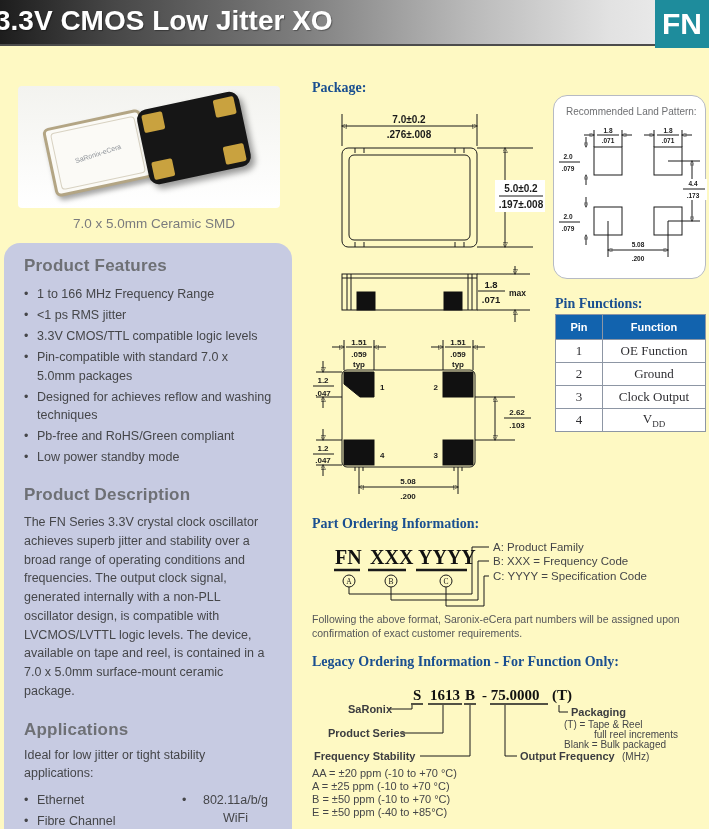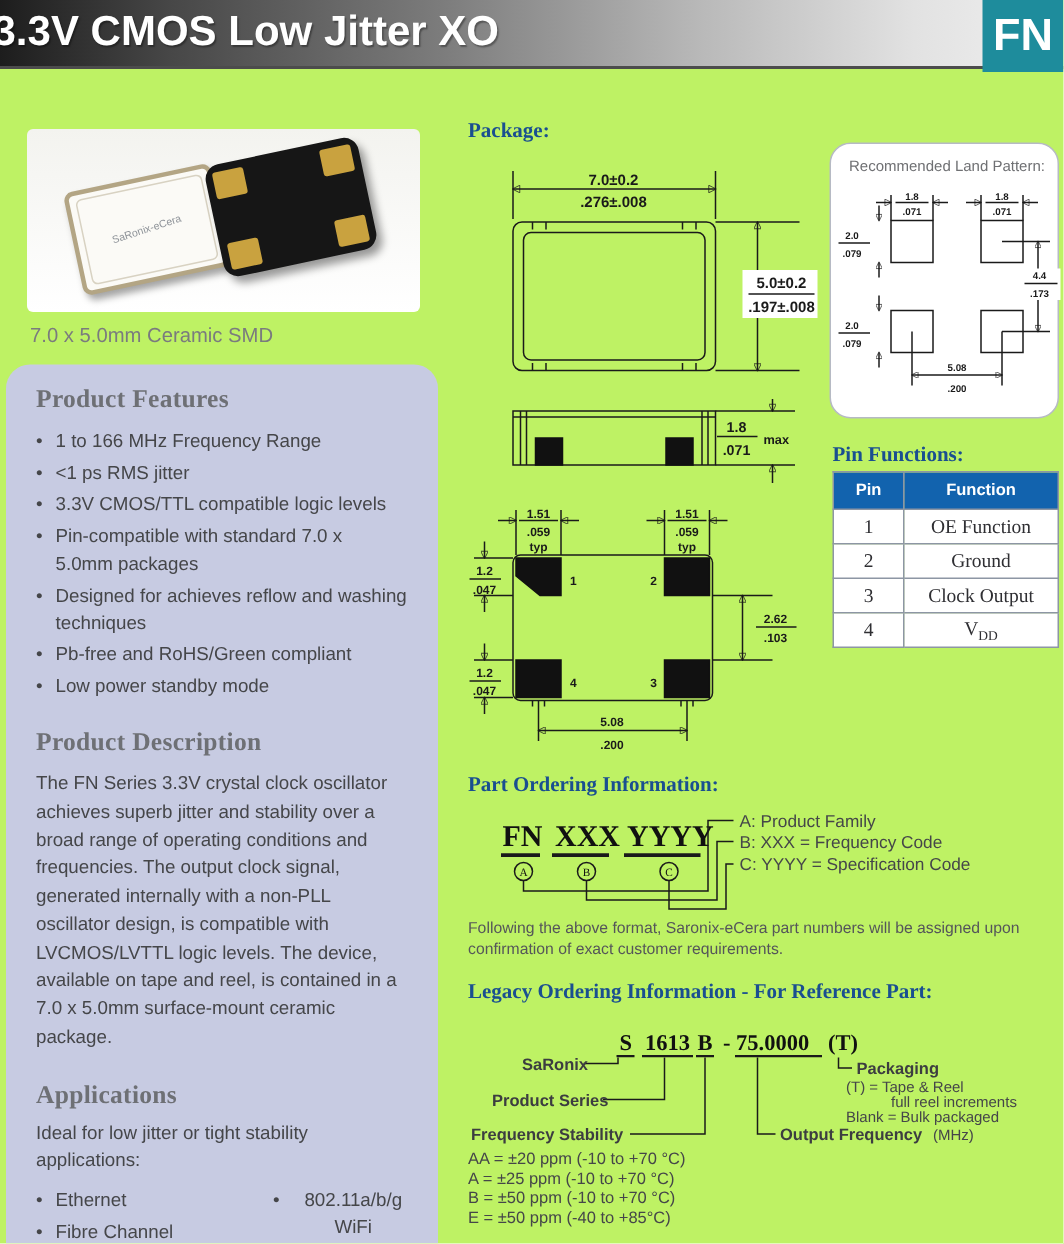--- a/index.html
+++ b/index.html
@@ -1,16 +1,16 @@
 <!DOCTYPE html>
 <html><head>
 <meta charset="utf-8">
 <style>
   html,body{margin:0;padding:0;background:#fff;}
-  .page{position:relative;width:709px;height:829px;background:#bef264;overflow:hidden;
+  .page{position:relative;width:709px;height:829px;background:#fef9c3;overflow:hidden;
         font-family:"Liberation Sans",sans-serif;}
 
   
   .band{position:absolute;left:0;top:0;width:709px;height:44px;
         background:linear-gradient(90deg,#1d1d1d 0%,#474747 16%,#7d7d7d 42%,#b9b9b9 66%,#e2e2e2 86%,#f0f0f0 100%);
         border-bottom:2px solid #4c4c4c;}
   .band h1{position:absolute;left:-5px;top:5px;margin:0;font-size:28px;font-weight:bold;color:#fff;
         letter-spacing:0px;text-shadow:1px 1px 1px rgba(0,0,0,.35);}
   .fn-badge{position:absolute;left:655px;top:0;width:54px;height:48px;background:#1e8c9c;
         color:#fff;font-size:30px;font-weight:bold;text-align:center;line-height:48px;}
@@ -20,27 +20,27 @@
         background:linear-gradient(#f3f3ef,#ffffff);border-radius:4px;}
   .chip-white{position:absolute;left:48px;top:118px;width:94px;height:64px;transform:rotate(-12deg);
         background:#fbfaf6;border:3px solid #b3a584;border-radius:6px;box-shadow:2px 4px 5px rgba(0,0,0,.35);}
   .chip-white .inner{position:absolute;left:4px;top:3px;right:4px;bottom:3px;border:1px solid #d8d2c2;
         border-radius:4px;display:flex;align-items:center;justify-content:center;}
   .chip-logo{font-size:7px;color:#8d9298;transform:rotate(-6deg);white-space:nowrap;}
   .chip-black{position:absolute;left:142px;top:100px;width:104px;height:76px;transform:rotate(-12deg);
         background:#161616;border-radius:10px;box-shadow:3px 5px 6px rgba(0,0,0,.4);}
   .pad{position:absolute;width:21px;height:18px;background:#c9a23f;border-radius:2px;}
   .pad.tl{left:5px;top:5px}.pad.tr{right:5px;top:5px}.pad.bl{left:5px;bottom:5px}.pad.br{right:5px;bottom:5px}
-  .photo-caption{position:absolute;left:20px;top:216px;width:268px;text-align:left;
+  .photo-caption{position:absolute;left:20px;top:216px;width:268px;text-align:center;
         font-size:13.5px;color:#7a7b7e;}
 
   
   .info-box{position:absolute;left:4px;top:243px;width:288px;height:586px;background:#c7cbe2;
         border-radius:16px 16px 0 0;box-sizing:border-box;padding:13px 16px 0 20px;}
-  .info-box h2{margin:0;font-size:17px;font-weight:bold;color:#6e7075;letter-spacing:.2px;font-family:Liberation Serif, serif;}
+  .info-box h2{margin:0;font-size:17px;font-weight:bold;color:#6e7075;letter-spacing:.2px;}
   .info-box ul{margin:9px 0 0;padding:0;list-style:none;}
   .info-box li{position:relative;padding-left:13px;margin-bottom:3px;line-height:1.45;
         font-size:12.5px;color:#454649;}
   .info-box li::before{content:"\2022";position:absolute;left:0;}
   .info-box p{margin:8px 0 0;font-size:12.5px;line-height:1.5;color:#454649;}
   .sec-gap{margin-top:19px !important;}
   .apps-wrap{position:relative;margin-top:8px;}
   .apps-col2{position:absolute;left:158px;top:0;margin:0 !important;text-align:center;}
 
   
@@ -369,21 +369,21 @@
       <path d="M37,49 V56 H160 V9 H177"></path>
       <path d="M79,49 V62 H166 V23 H177"></path>
       <path d="M134,49 V68 H172 V38 H177"></path>
     </g>
     <text class="leg" x="181" y="13">A: Product Family</text>
     <text class="leg" x="181" y="27">B: XXX = Frequency Code</text>
     <text class="leg" x="181" y="42">C: YYYY = Specification Code</text>
   </svg>
   <div class="note">Following the above format, Saronix-eCera part numbers will be assigned upon confirmation of exact customer requirements.</div>
 
-  <h3 class="sec-h" style="left:312px;top:654px;">Legacy Ordering Information - For Reference Part:</h3>
+  <h3 class="sec-h" style="left:312px;top:654px;">Legacy Ordering Information - For Function Only:</h3>
   <svg class="lgc" style="left:312px;top:678px;" width="397" height="90" viewBox="0 0 397 90">
     <text class="code" x="101" y="22">S</text>
     <text class="code" x="118" y="22">1613</text>
     <text class="code" x="153" y="22">B</text>
     <text class="code" x="170" y="22">- 75.0000</text>
     <text class="code" x="240" y="22">(T)</text>
     <g stroke-width="1.5">
       <line x1="99" y1="26" x2="111" y2="26"></line>
         <line x1="116" y1="26" x2="150" y2="26"></line>
       <line x1="152" y1="26" x2="164" y2="26"></line>

